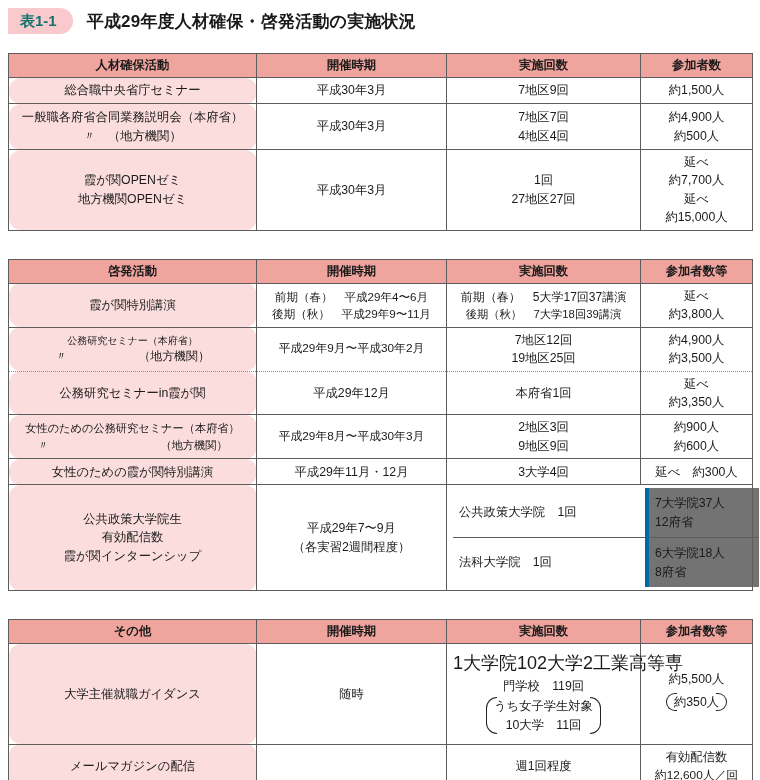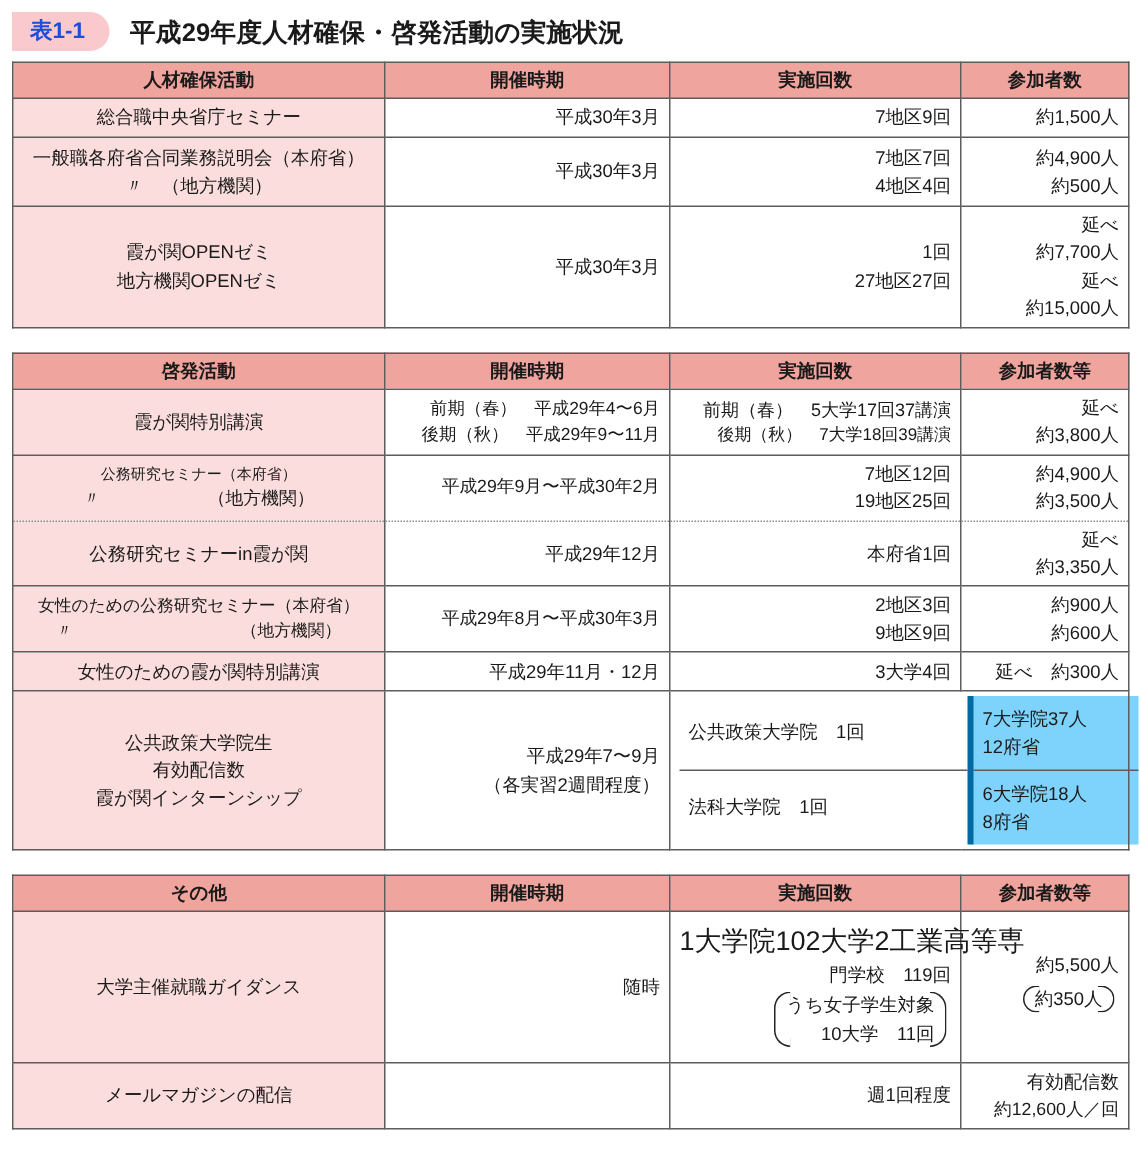--- a/index.html
+++ b/index.html
@@ -10,21 +10,21 @@
     color:#1a1a1a;
     -webkit-font-smoothing:antialiased;
   }
   .page{position:relative;width:760px;height:780px;box-sizing:border-box;padding:0 8px;}
 
   
   .title-row{display:flex;align-items:center;height:32px;padding-top:5px;}
   .badge{
     position:relative;
     background:#f9c9cd;
-    color:#1d4ed8;
+    color:#0f766e;
     font-weight:bold;
     font-size:15px;
     line-height:1;
     padding:5px 16px 6px 12px;
     border-radius:0 14px 14px 0;
     letter-spacing:0px;
     white-space:nowrap;
   }
   .badge-inner{display:inline-block;}
   .title-text{
@@ -33,21 +33,21 @@
     margin-left:14px;
     letter-spacing:0.2px;
     white-space:nowrap;
   }
 
   
   table.t{
     border-collapse:collapse;
     width:744px;
     table-layout:fixed;
-    margin-top:4px;
+    margin-top:16px;
     padding-left:34px;
   }
   table.t td, table.t th{
     border:1px solid #5d5d5d;
     vertical-align:middle;
     font-size:12.3px;
     line-height:1.5;
     padding:3px 6px;
     box-sizing:border-box;
     font-weight:normal;
@@ -57,24 +57,25 @@
     text-align:center;
     font-weight:bold;
     height:24px;
     padding:2px 4px;
   }
   td.lbl{
     background:#fadddc;
     text-align:center;
     font-weight:bold;
     padding:4px 6px;
+    border-radius:12px;
   }
   td.val{
     background:#ffffff;
-    text-align:right;
+    text-align:center;
   }
   td.nopad{padding:0;}
 
   
   col.c1{width:248px;}
   col.c2{width:190px;}
   col.c3{width:194px;}
   col.c4{width:112px;}
 
   
@@ -87,21 +88,21 @@
     border:0;
     border-bottom:1px solid #5d5d5d;
     font-size:12.3px;
     line-height:1.5;
     padding:6px 6px;
     vertical-align:middle;
     box-sizing:border-box;
   }
   table.sub tr:last-child td{border-bottom:0;}
   table.sub td.s3{width:194px;border-right:4px solid #0369a1;background:#fff;}
-  table.sub td.s4{width:112px;background:#7dd3fc;}
+  table.sub td.s4{width:112px;background:#737373;}
 
   
   .paren{
     display:inline-flex;align-items:stretch;
   }
   .paren .bar{
     display:inline-block;
     width:9px;
     position:relative;
   }

